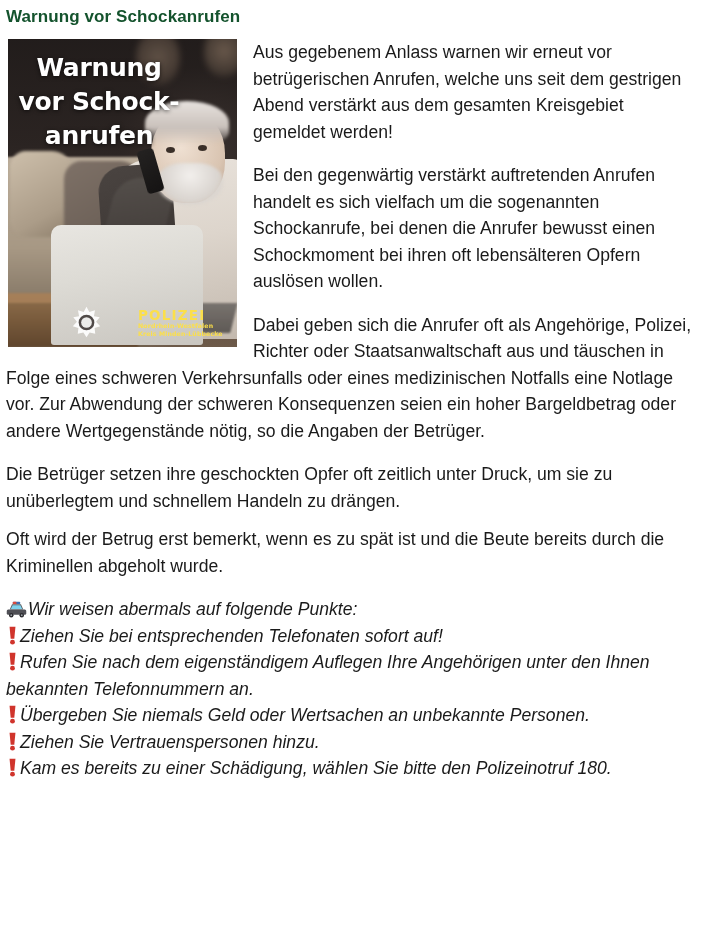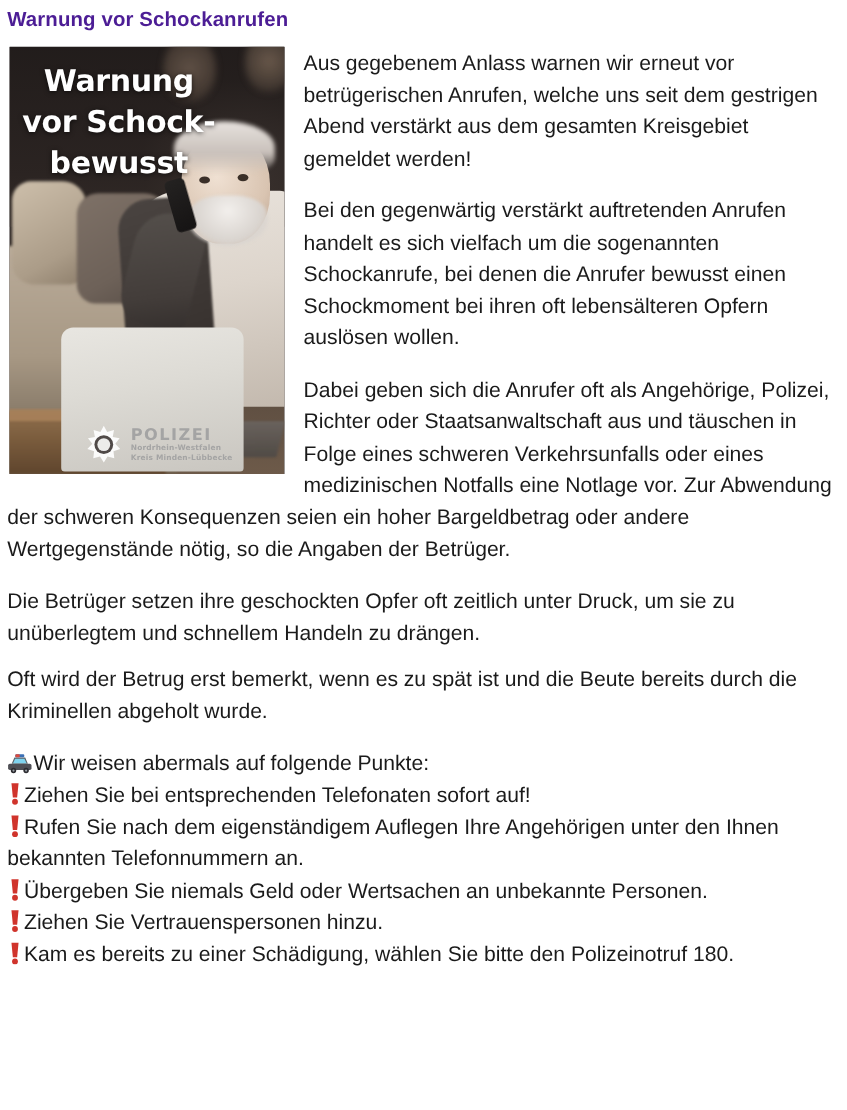--- a/index.html
+++ b/index.html
@@ -20,21 +20,21 @@
     width: 706px;
     height: 925px;
     box-sizing: border-box;
     padding: 0;
   }
 
   
   .headline {
     font-size: 17px;
     font-weight: bold;
-    color: #4c1d95;
+    color: #14532d;
     letter-spacing: 0.1px;
     margin: 7px 0 0 6px;
     line-height: 20px;
   }
 
   
   .article {
     padding: 0 6px 0 6px;
     font-size: 17.6px;
     line-height: 26.5px;
@@ -45,21 +45,21 @@
   }
   .article p.tight {
     margin: 0;
   }
 
   
   .poster {
     float: left;
     position: relative;
     width: 229px;
-    height: 356px;
+    height: 308px;
     margin: 5px 16px 7px 2px;
     overflow: hidden;
     background: #241f1e;
   }
   
   .poster .bg {
     position: absolute;
     inset: 0;
     background:
       radial-gradient(120px 95px at 196px 96px, rgba(222,205,192,0.95) 0%, rgba(182,158,143,0.55) 42%, rgba(60,46,40,0) 72%),
@@ -229,41 +229,42 @@
     align-items: center;
     gap: 6px;
     opacity: 0.97;
   }
   .poster .logo .star {
     width: 33px; height: 33px;
     position: relative;
     flex: none;
   }
   .poster .logo .star svg { display: block; }
-  .poster .logo .words { color: #a3a3a3; }
+  .poster .logo .words { color: #fde047; margin-left: 29px; }
   .poster .logo .w1 {
     font-family: "DejaVu Sans", sans-serif;
     font-weight: bold;
     font-size: 13.5px;
     letter-spacing: 1.2px;
     line-height: 14px;
   }
   .poster .logo .w2, .poster .logo .w3 {
     font-family: "DejaVu Sans", sans-serif;
     font-weight: bold;
     font-size: 6.2px;
     letter-spacing: 0.15px;
     line-height: 8px;
   }
 
   
   .bullets {
     padding: 0 6px;
     font-size: 17.6px;
     line-height: 26.5px;
+    font-style: italic;
   }
   .bullets .row {
     display: block;
     margin: 0;
     text-indent: 0;
   }
   .bang {
     display: inline-block;
     width: 13px;
     height: 19px;
@@ -309,21 +310,21 @@
       <div class="man-eye-r"></div>
       <div class="phone"></div>
       <div class="bench"></div>
       <div class="bench-edge"></div>
       <div class="laptop-base"></div>
       <div class="laptop-lid"></div>
 
       <div class="poster-text">
         <div>Warnung</div>
         <div>vor Schock-</div>
-        <div>bewusst</div>
+        <div>anrufen</div>
       </div>
 
       <div class="logo">
         <span class="star">
           <svg viewBox="0 0 40 40" width="33" height="33" aria-hidden="true">
             <g fill="#ffffff" opacity="0.95">
               <path d="M20 1 L23.4 7.2 L30.3 5.2 L29 12.3 L36 13.6 L31.6 19.2 L36.6 24.4 L29.8 26.6 L30.6 33.7 L23.8 32 L20 38 L16.2 32 L9.4 33.7 L10.2 26.6 L3.4 24.4 L8.4 19.2 L4 13.6 L11 12.3 L9.7 5.2 L16.6 7.2 Z"></path>
             </g>
             <circle cx="20" cy="20" r="9.5" fill="#4c4644"></circle>
             <circle cx="20" cy="20" r="6.5" fill="#ffffff" opacity="0.9"></circle>

